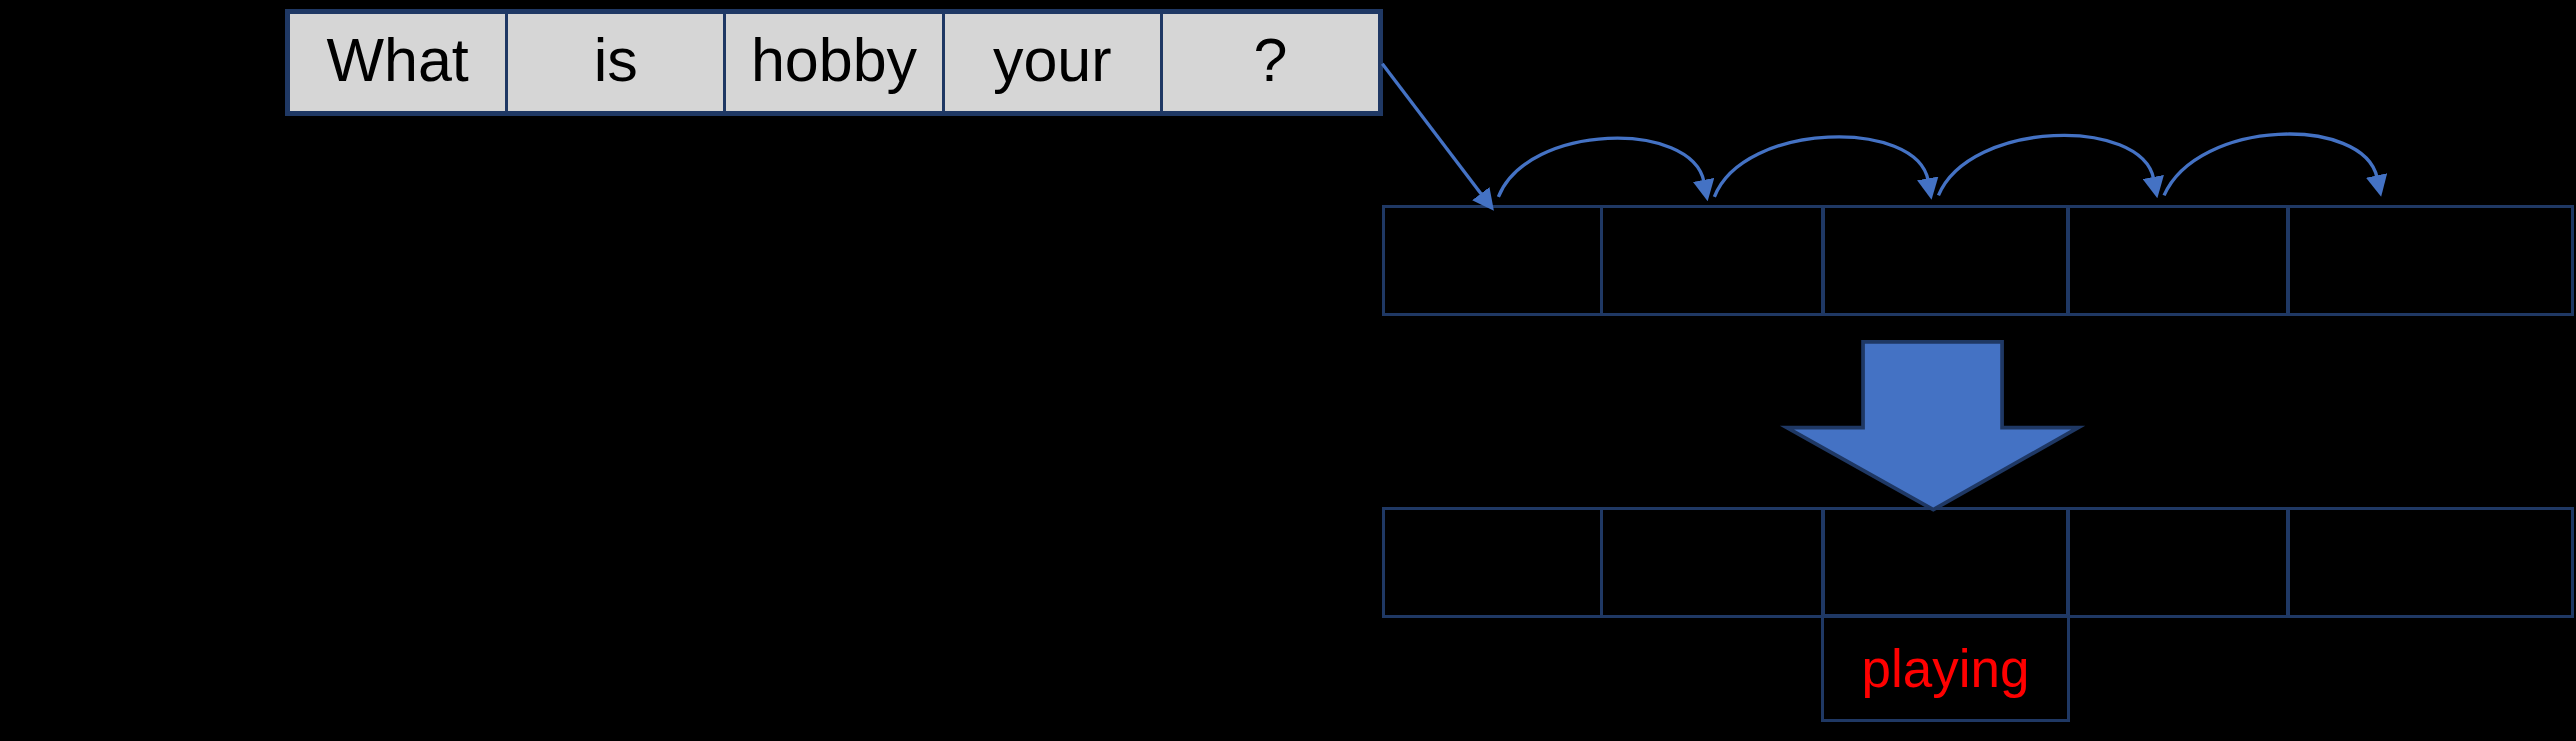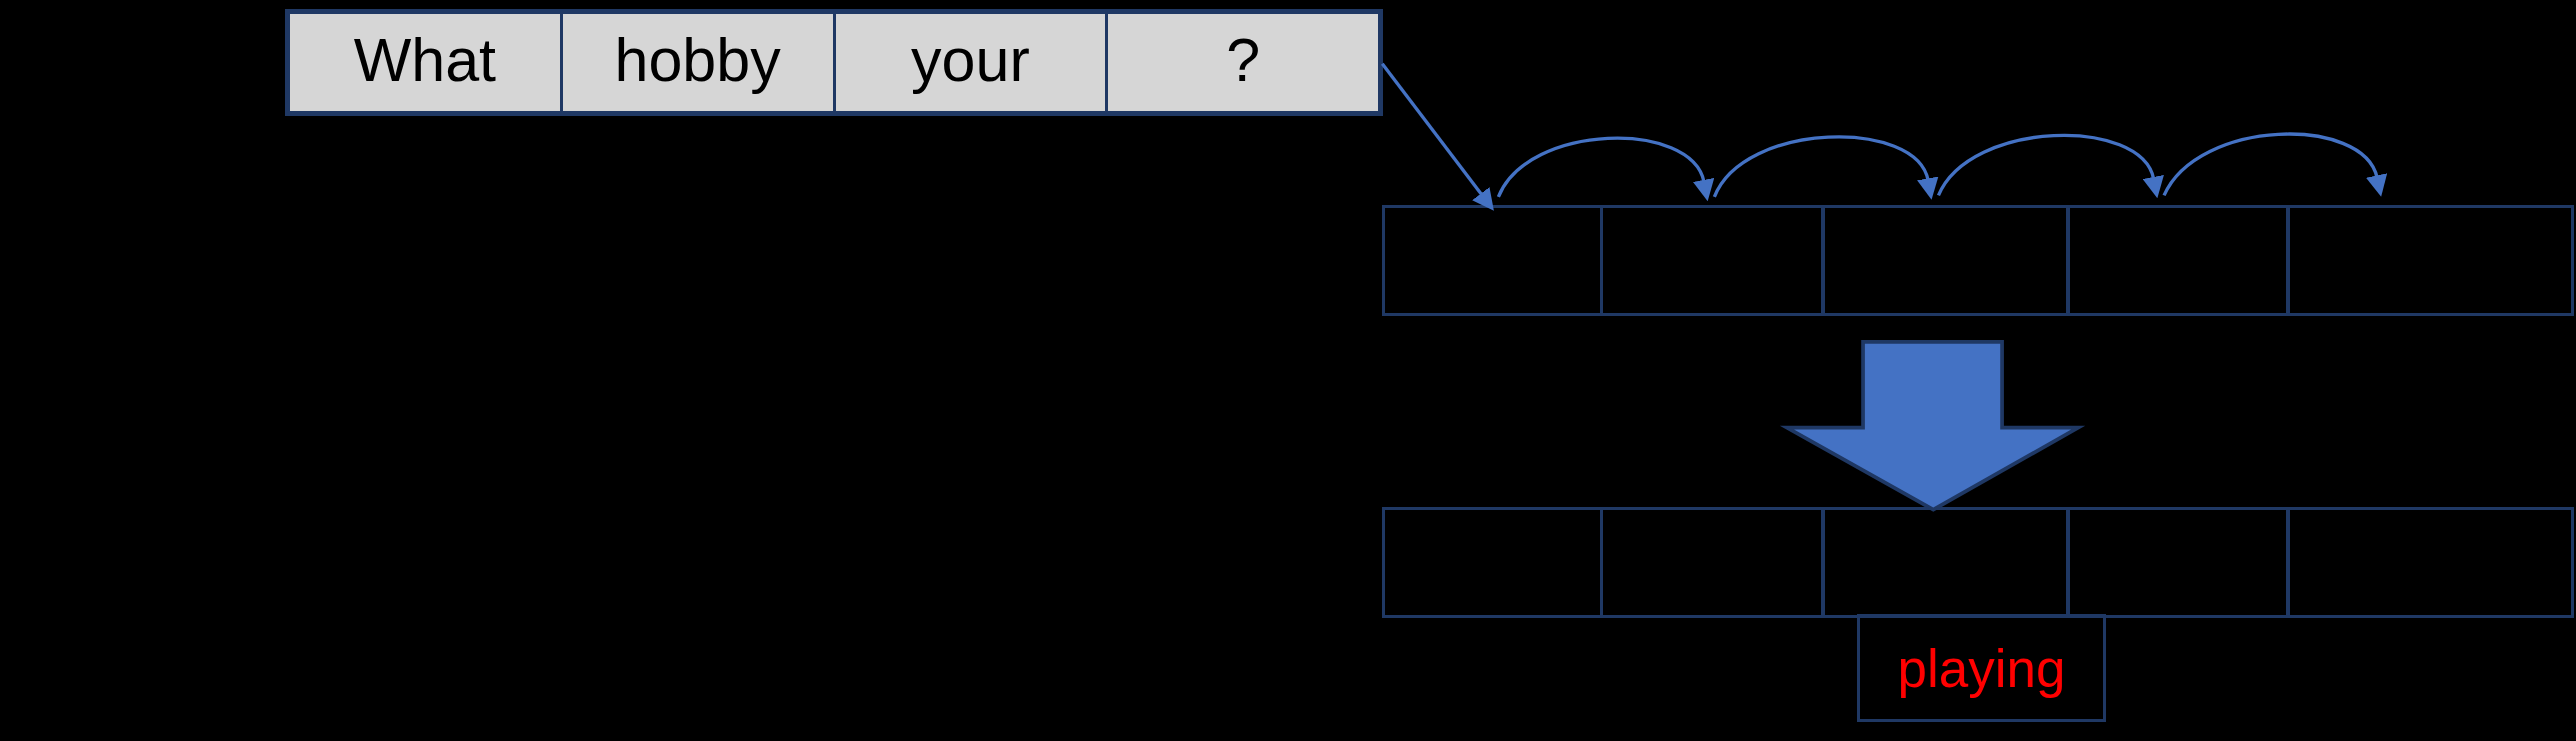--- a/index.html
+++ b/index.html
@@ -72,21 +72,20 @@
     width: 249px;
     height: 108px;
     box-sizing: border-box;
     border: 3.7px solid #1f3864;
     display: flex;
     align-items: center;
     justify-content: center;
     color: #ff0000;
     font-size: 53px;
     line-height: 1;
-    margin-left: 36px;
   }
 
   
   .overlay {
     position: absolute;
     left: 0;
     top: 0;
     width: 2576px;
     height: 742px;
     pointer-events: none;
@@ -103,20 +102,21 @@
     stroke-linejoin: miter;
   }
 </style>
 </head>
 <body>
 
 <div class="stage">
 
   <div class="sentence-table">
     <div class="sentence-cell">What</div>
+    <div class="sentence-cell">is</div>
     <div class="sentence-cell">hobby</div>
     <div class="sentence-cell">your</div>
     <div class="sentence-cell">?</div>
   </div>
 
   <div class="row-cell mid-c1"></div>
   <div class="row-cell mid-c2"></div>
   <div class="row-cell mid-c3"></div>
   <div class="row-cell mid-c4"></div>
   <div class="row-cell mid-c5"></div>

